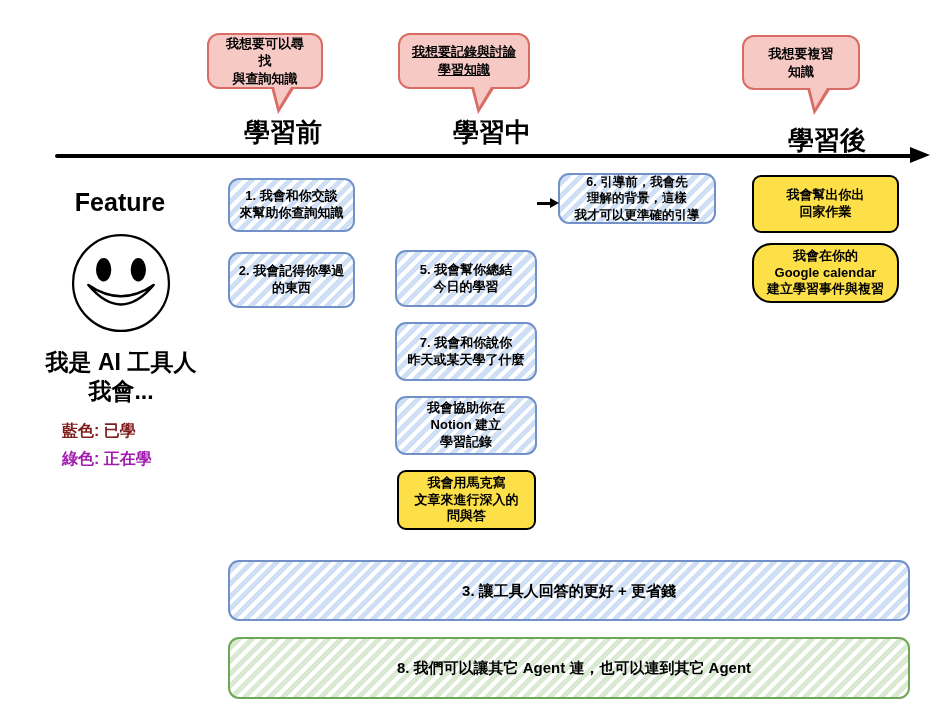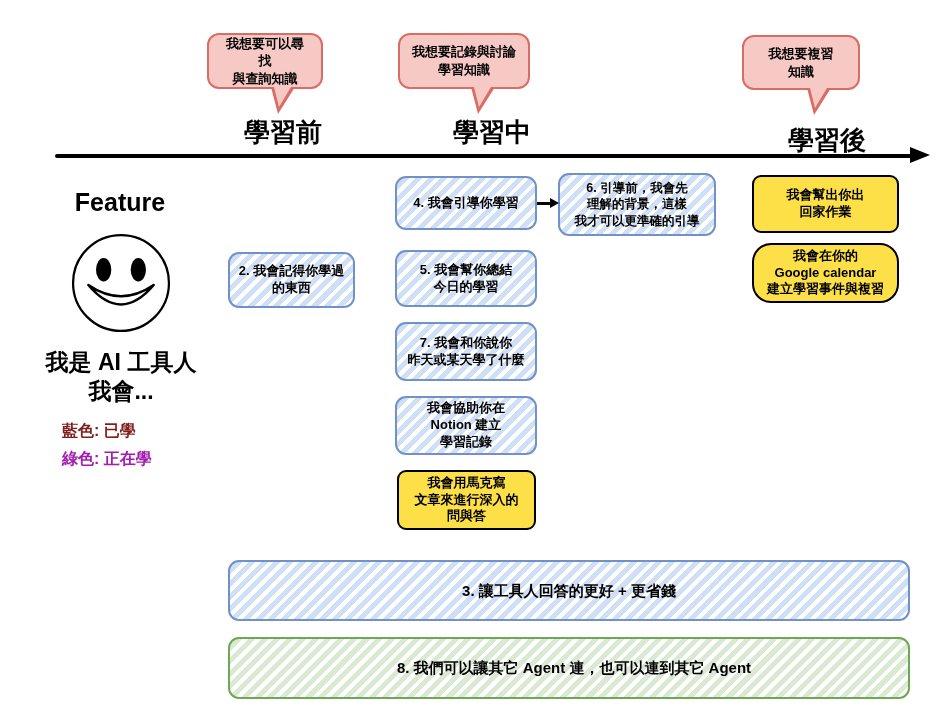--- a/index.html
+++ b/index.html
@@ -46,21 +46,21 @@
   .legend-blue{top:421px;color:#7f1d1d;}
   .legend-green{top:449px;color:#a21caf;}
 </style>
 </head>
 <body>
 
 <div class="canvas">
 
   <div class="bubble" style="left:207px;top:33px;width:116px;height:56px;">我想要可以尋找
 與查詢知識</div>
-  <div class="bubble" style="left:398px;top:33px;width:132px;height:56px;">我想要記錄與討論
+  <div class="bubble" style="left:398px;top:33px;width:132px;height:56px;text-decoration:underline;">我想要記錄與討論
 學習知識</div>
   <div class="bubble" style="left:742px;top:35px;width:118px;height:55px;">我想要複習
 知識</div>
   <div class="bubble" style="left:207px;top:33px;width:116px;height:56px;background:none;border:none;"><span class="tail-outer"></span><span class="tail-inner"></span></div>
   <div class="bubble" style="left:398px;top:33px;width:132px;height:56px;background:none;border:none;"><span class="tail-outer"></span><span class="tail-inner"></span></div>
   <div class="bubble" style="left:742px;top:35px;width:118px;height:55px;background:none;border:none;"><span class="tail-outer"></span><span class="tail-inner"></span></div>
 
   <div class="phase" style="left:233px;top:115px;width:100px;">學習前</div>
   <div class="phase" style="left:442px;top:115px;width:100px;">學習中</div>
   <div class="phase" style="left:777px;top:123px;width:100px;">學習後</div>
@@ -75,25 +75,26 @@
       <ellipse cx="33" cy="37" rx="7.5" ry="11.5" fill="#000"></ellipse>
       <ellipse cx="67" cy="37" rx="7.5" ry="11.5" fill="#000"></ellipse>
       <path d="M18 52 Q50 90 82 52 Q50 74 18 52 Z" fill="#fff" stroke="#000" stroke-width="2.5" stroke-linejoin="round"></path>
     </svg>
   </div>
   <div class="intro">我是 AI 工具人
 我會...</div>
   <div class="legend-item legend-blue">藍色: 已學</div>
   <div class="legend-item legend-green">綠色: 正在學</div>
 
+  <div class="box blue-hatch" style="left:228px;top:178px;width:127px;height:54px;">1. 我會和你交談
+來幫助你查詢知識</div>
   <div class="box blue-hatch" style="left:228px;top:252px;width:127px;height:56px;">2. 我會記得你學過
 的東西</div>
 
-  <div class="box blue-hatch" style="left:395px;top:176px;width:142px;height:54px;">4. 我會引導你學習</div>
-  <div class="box blue-hatch" style="left:558px;top:173px;width:158px;height:63px;font-size:12.5px;">6. 引導前，我會先
+  <div class="box blue-hatch" style="left:558px;top:173px;width:158px;height:51px;font-size:12.5px;">6. 引導前，我會先
 理解的背景，這樣
 我才可以更準確的引導</div>
   <div class="connector-line"></div>
   <div class="connector-head"></div>
   <div class="box blue-hatch" style="left:395px;top:250px;width:142px;height:57px;">5. 我會幫你總結
 今日的學習</div>
   <div class="box blue-hatch" style="left:395px;top:322px;width:142px;height:59px;">7. 我會和你說你
 昨天或某天學了什麼</div>
   <div class="box blue-hatch" style="left:395px;top:396px;width:142px;height:59px;">我會協助你在
 Notion 建立

